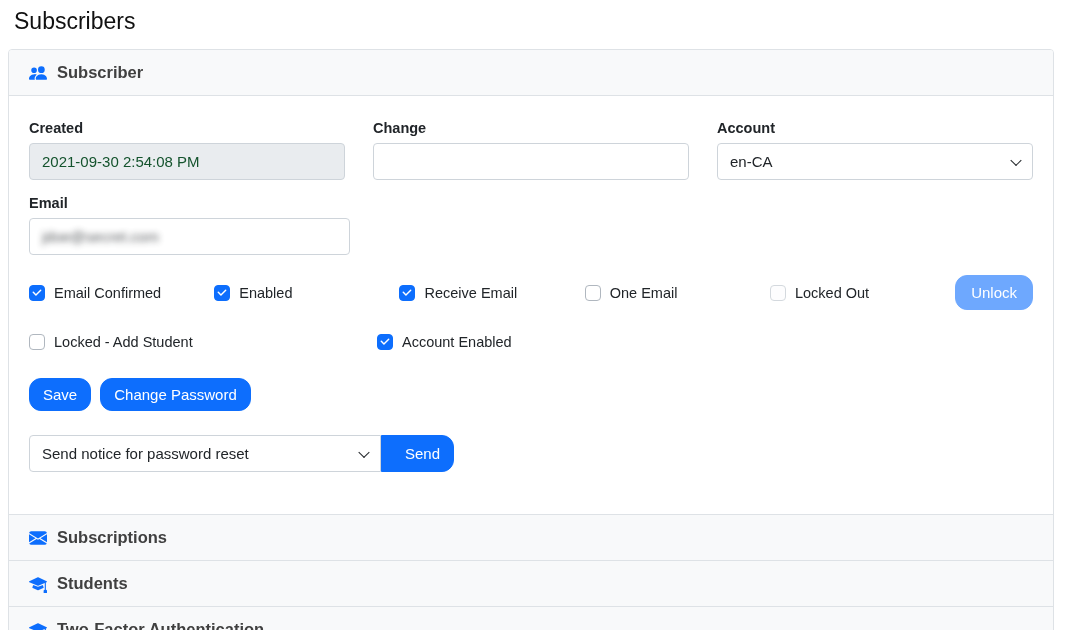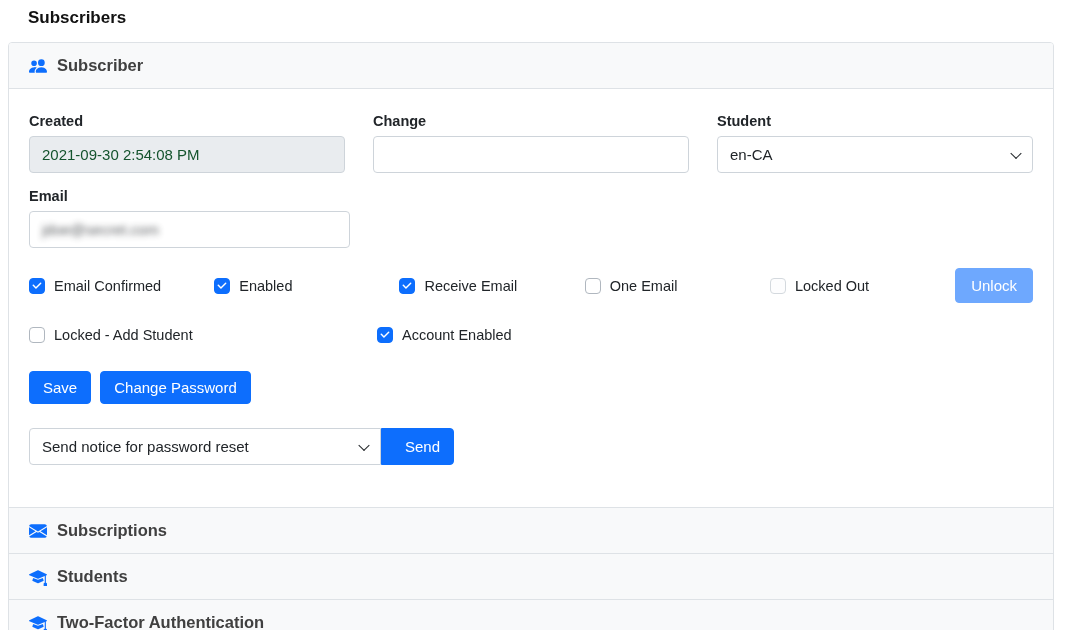--- a/index.html
+++ b/index.html
@@ -5,24 +5,24 @@
   * { box-sizing: border-box; margin: 0; padding: 0; }
   html, body { background: #ffffff; }
   body {
     width: 1082px;
     height: 630px;
     font-family: "Liberation Sans", "DejaVu Sans", sans-serif;
     color: #212529;
     overflow: hidden;
   }
   .page-title {
-    font-size: 17px;
-    font-weight: 700;
+    font-size: 23px;
+    font-weight: 400;
     color: #111111;
-    margin: 8px 0 14px 28px;
+    margin: 8px 0 14px 14px;
   }
   .card {
     margin-left: 8px;
     width: 1046px;
     border: 1px solid #dee2e6;
     border-radius: 4px;
     overflow: hidden;
   }
   .acc-header {
     display: flex;
@@ -115,21 +115,21 @@
   .cb.disabled { border-color: #d4d9de; background: #fdfdfe; }
   .cb-label { font-size: 14.5px; color: #212529; }
 
   .btn {
     display: inline-flex;
     align-items: center;
     justify-content: center;
     background: #0d6efd;
     color: #ffffff;
     border: 1px solid #0d6efd;
-    border-radius: 4px;
+    border-radius: 12px;
     font-size: 15px;
     font-family: "Liberation Sans", "DejaVu Sans", sans-serif;
     padding: 7px 13px;
     cursor: pointer;
   }
   .btn-unlock {
     background: #6ea8fe;
     border-color: #6ea8fe;
     padding: 8px 15px;
     cursor: default;
@@ -161,21 +161,21 @@
     <div class="form-row">
       <div>
         <span class="field-label">Created</span>
         <div class="ctrl disabled">2021-09-30 2:54:08 PM</div>
       </div>
       <div>
         <span class="field-label">Change</span>
         <input class="ctrl" type="text" value="" style="">
       </div>
       <div>
-        <span class="field-label">Student</span>
+        <span class="field-label">Account</span>
         <div class="select-wrap">
           <select class="ctrl">
             <option>en-CA</option>
           </select>
           <span class="caret"></span>
         </div>
       </div>
     </div>
 
     <div class="email-row">

